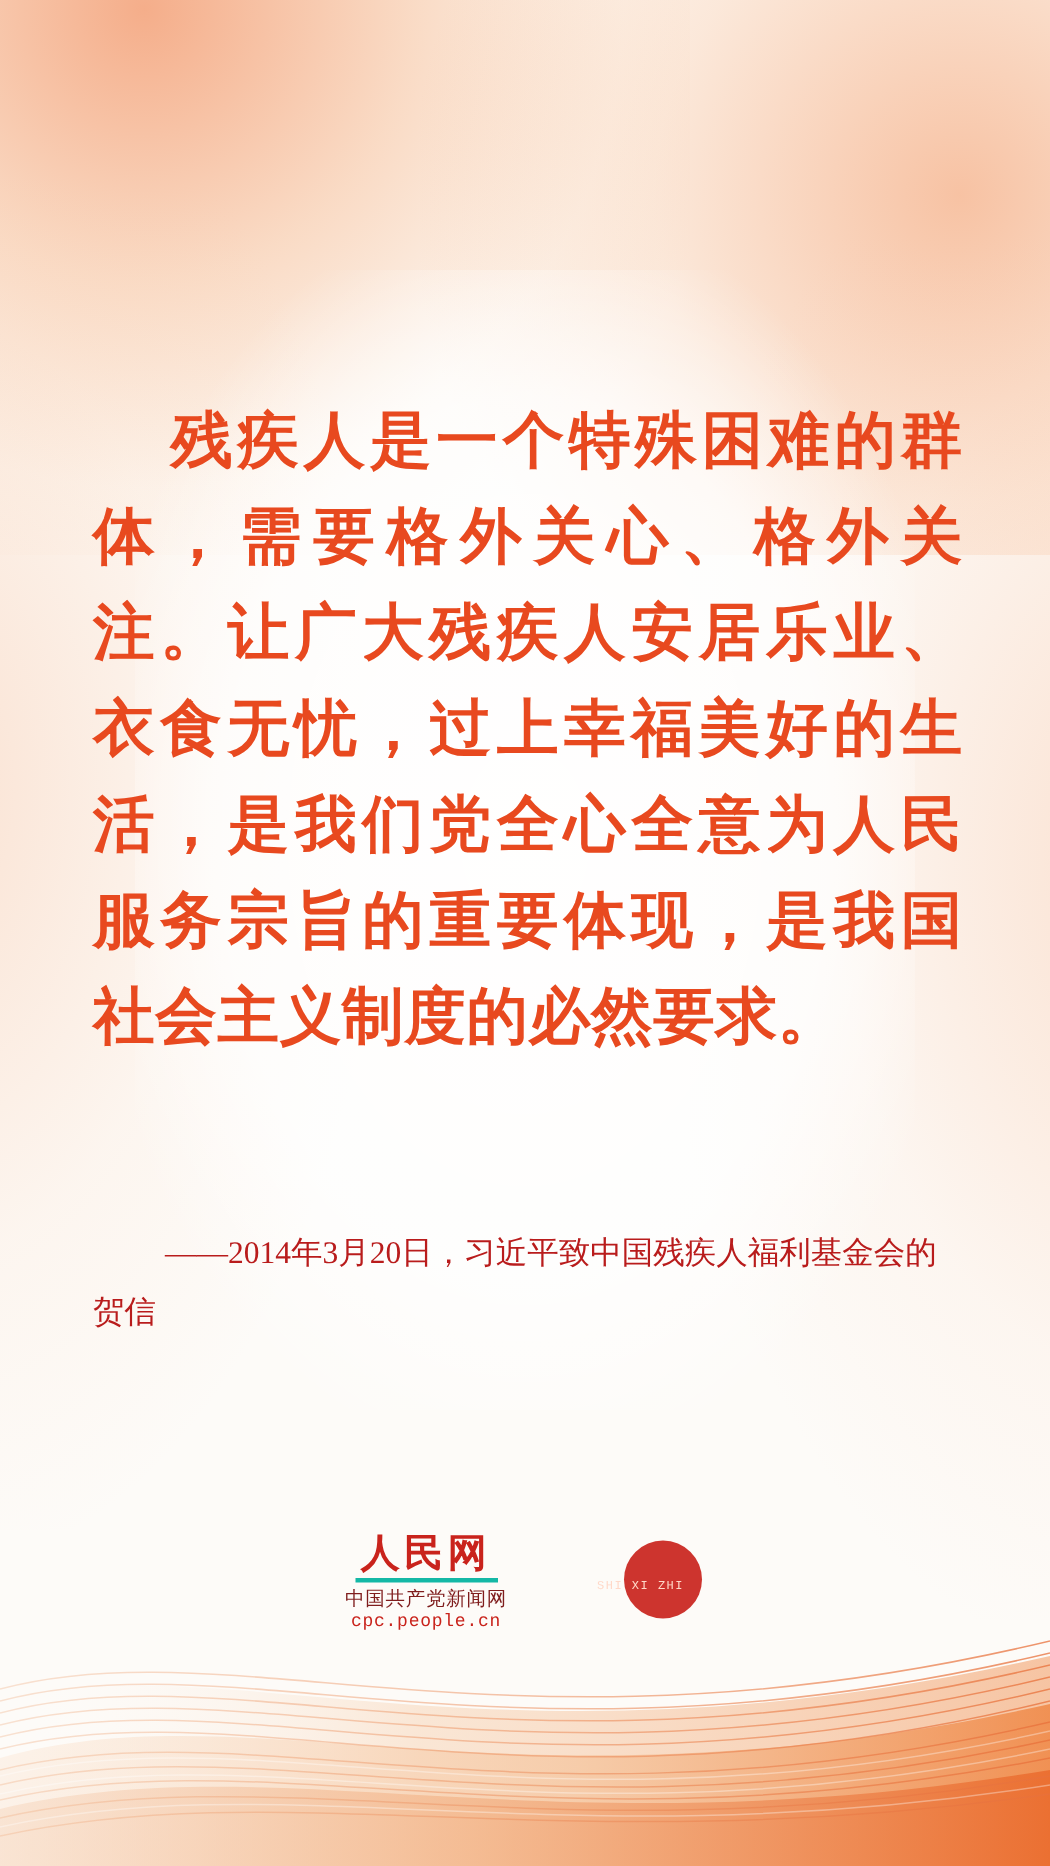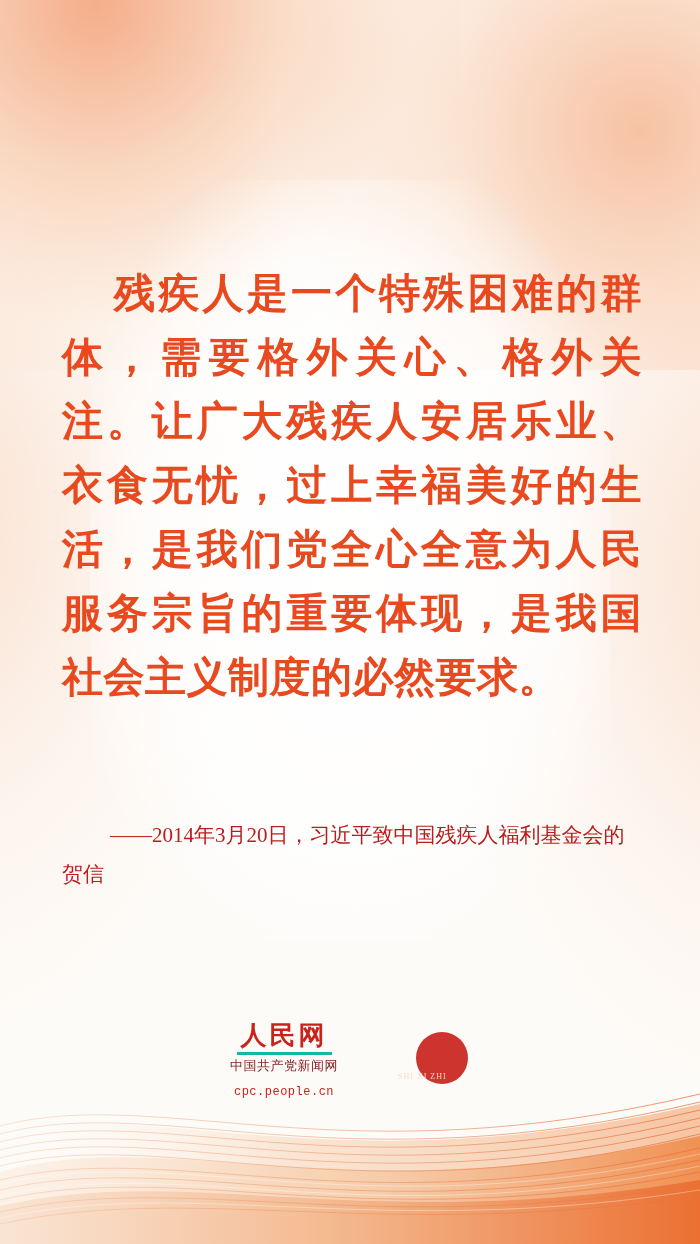--- a/index.html
+++ b/index.html
@@ -143,21 +143,21 @@
     font-family: Liberation Sans, sans-serif;
     font-size: 13px;
     color: #7f1d1d;
     margin-top: 4px;
     letter-spacing: 0.5px;
   }
   .people-logo .url {
     font-family: "Liberation Mono", "DejaVu Sans Mono", monospace;
     font-size: 12px;
     color: #c9231c;
-    margin-top: 14px;
+    margin-top: 3px;
     letter-spacing: 0.5px;
     text-align: right;
   }
 
   .shixizhi-logo {
     position: relative;
     width: 118px;
     height: 62px;
     display: flex;
     align-items: center;
@@ -185,22 +185,22 @@
     margin-left: 2px;
     margin-top: -6px;
   }
   .shixizhi-logo .cn .last {
     color: #ffffff;
   }
   .shixizhi-logo .py {
     position: absolute;
     z-index: 2;
     left: 46px;
-    bottom: 10px;
-    font-family: Liberation Serif, serif;
+    bottom: 24px;
+    font-family: Liberation Mono, monospace;
     font-size: 8px;
     letter-spacing: 1px;
     color: #ffd9c9;
   }
 </style>
 </head>
 <body>
 
 <div id="poster">
 

